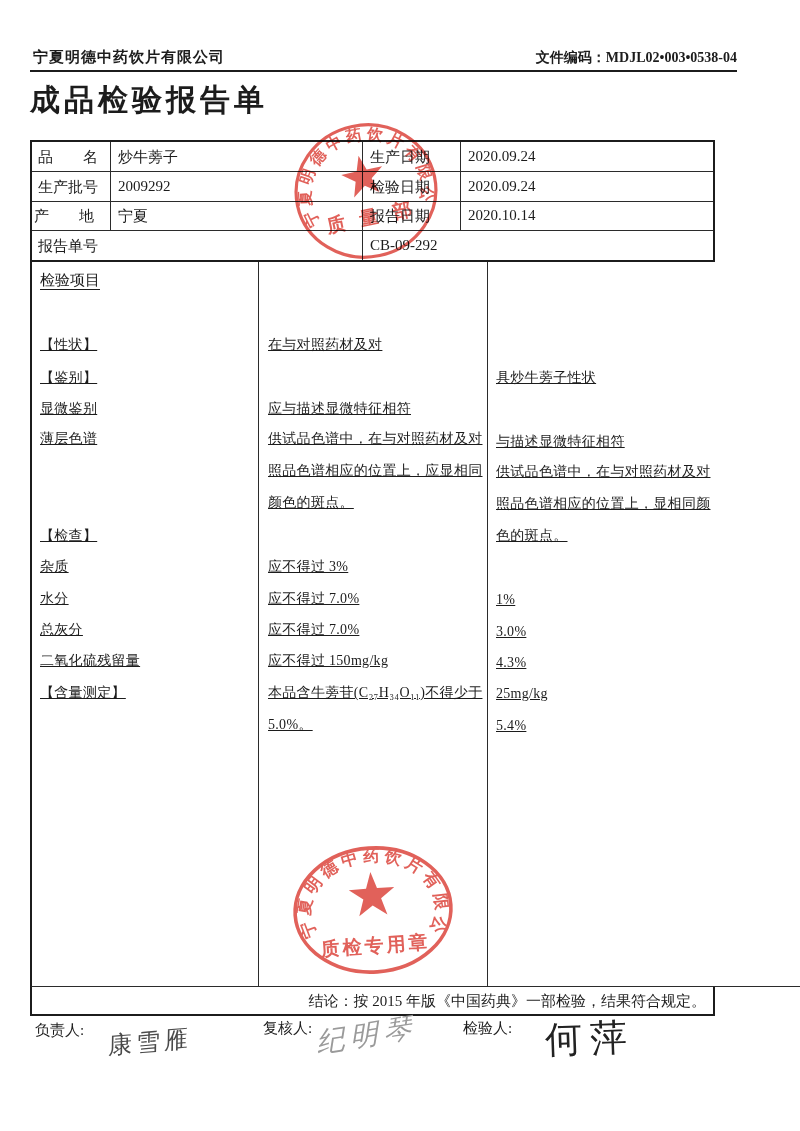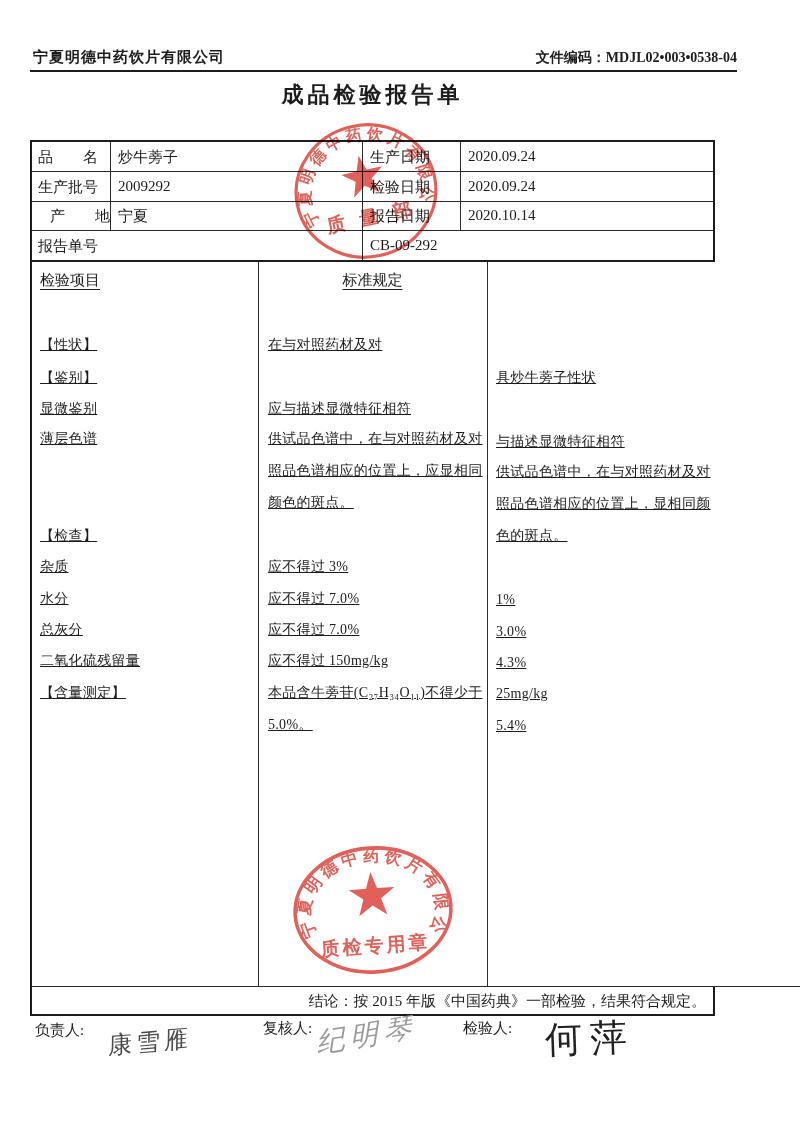--- a/index.html
+++ b/index.html
@@ -7,21 +7,21 @@
   .page {
     position:relative; width:800px; height:1131px; background:#ffffff;
     font-family:"Liberation Serif","DejaVu Serif",serif; color:#1c1c1c;
     overflow:hidden; margin:0 auto;
   }
   .abs { position:absolute; white-space:nowrap; }
   
   .company { left:33px; top:48px; font-size:15px; font-weight:bold; letter-spacing:1px; }
   .doccode { top:49px; right:63px; font-size:14px; font-weight:bold; }
   .header-rule { left:30px; top:70px; width:707px; height:2px; background:#1c1c1c; }
-  .title { left:30px; top:80px; width:685px; text-align:center; font-size:22px; font-weight:bold; letter-spacing:4px; }
+  .title { left:30px; top:80px; width:685px; font-size:30px; font-weight:bold; letter-spacing:4px; }
   
   .info-table { left:30px; top:140px; width:685px; height:122px; border:2px solid #1c1c1c; position:absolute; }
   .vline, .hline { position:absolute; background:#2b2b2b; }
   .info-table .v1 { left:78px;  top:0; width:1px; height:88px; }
   .info-table .v2 { left:330px; top:0; width:1px; height:118px; }
   .info-table .v3 { left:428px; top:0; width:1px; height:88px; }
   .info-table .h1 { left:0; top:29px; width:681px; height:1px; }
   .info-table .h2 { left:0; top:59px; width:681px; height:1px; }
   .info-table .h3 { left:0; top:88px; width:681px; height:1px; }
   .cell { position:absolute; font-size:15px; white-space:nowrap; }
@@ -75,35 +75,34 @@
     <div class="cell" style="left:6px;top:6px">品　　名</div>
     <div class="cell" style="left:86px;top:6px">炒牛蒡子</div>
     <div class="cell" style="left:338px;top:6px">生产日期</div>
     <div class="cell" style="left:436px;top:6px">2020.09.24</div>
 
     <div class="cell" style="left:6px;top:36px">生产批号</div>
     <div class="cell" style="left:86px;top:36px">2009292</div>
     <div class="cell" style="left:338px;top:36px">检验日期</div>
     <div class="cell" style="left:436px;top:36px">2020.09.24</div>
 
-    <div class="cell" style="left:18px;top:65px">产　　地</div>
+    <div class="cell" style="left:2px;top:65px">产　　地</div>
     <div class="cell" style="left:86px;top:65px">宁夏</div>
     <div class="cell" style="left:338px;top:65px">报告日期</div>
     <div class="cell" style="left:436px;top:65px">2020.10.14</div>
 
     <div class="cell" style="left:6px;top:95px">报告单号</div>
     <div class="cell" style="left:338px;top:95px">CB-09-292</div>
   </div>
 
   <div class="main-table">
     <div class="vline vc1"></div>
     <div class="vline vc2"></div>
 
     <div class="th th-c1">检验项目</div>
-    <div class="th th-c2">标准规定</div>
 
     <div class="line c1" style="top:74px">【性状】</div>
     <div class="line c1" style="top:107px">【鉴别】</div>
     <div class="line c1" style="top:138px">显微鉴别</div>
     <div class="line c1" style="top:168px">薄层色谱</div>
     <div class="line c1" style="top:265px">【检查】</div>
     <div class="line c1" style="top:296px">杂质</div>
     <div class="line c1" style="top:328px">水分</div>
     <div class="line c1" style="top:359px">总灰分</div>
     <div class="line c1" style="top:390px">二氧化硫残留量</div>

